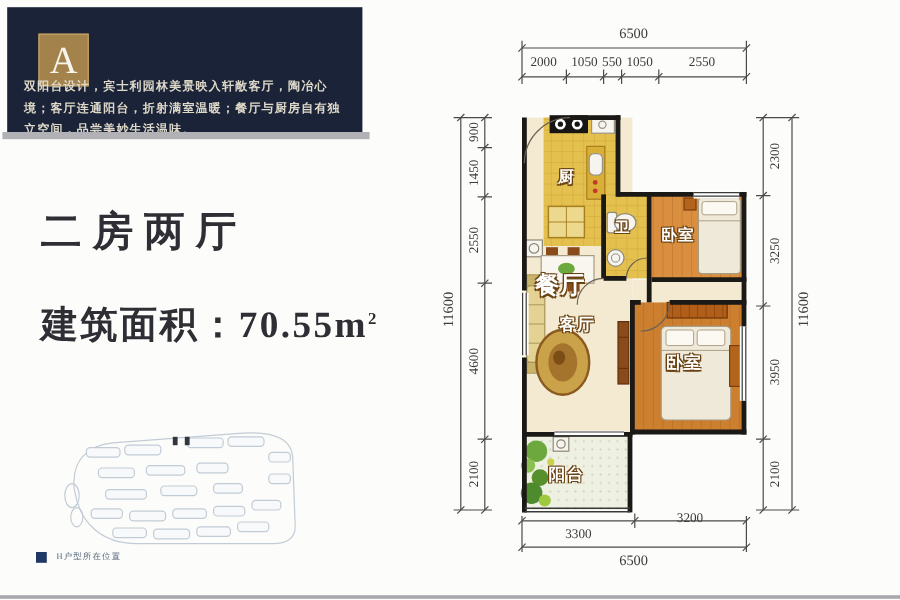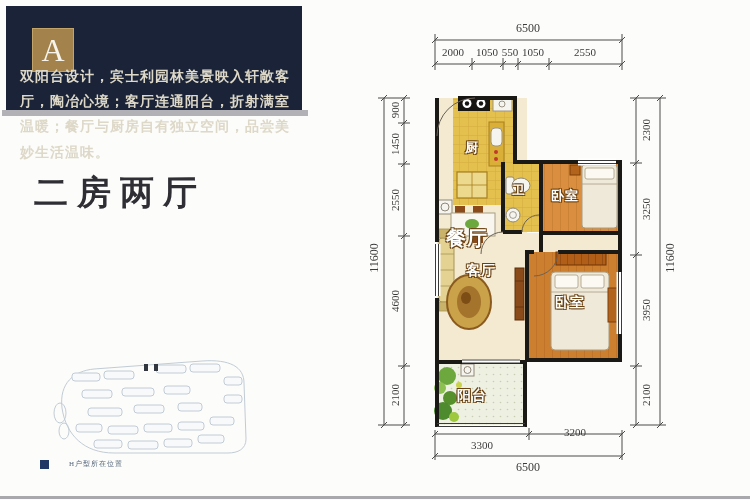--- a/index.html
+++ b/index.html
@@ -22,21 +22,21 @@
     background:#a3824b;border:1px solid #c3a468;
     display:flex;align-items:center;justify-content:center;
   }
   .badge span{font-size:32px;color:#f7f4ec;font-family:"Liberation Serif",serif;}
   .header h1{
     position:absolute;left:80px;top:14px;margin:0;font-size:27px;
     letter-spacing:7px;font-weight:700;color:#f4f2ea;white-space:nowrap;
   }
   .header p{
     position:absolute;left:14px;top:58px;width:272px;margin:0;
-    font-size:14px;font-weight:700;line-height:1.8;letter-spacing:1px;
+    font-size:10px;font-weight:700;line-height:1.8;letter-spacing:1px;
     color:#ddd8c8;
   }
   
   .layout-type{
     position:absolute;left:34px;top:170px;font-size:34px;letter-spacing:9px;
     color:#2e2e34;font-weight:600;white-space:nowrap;font-family:Liberation Serif, serif;
   }
   .area-line{
     position:absolute;left:34px;top:250px;font-size:31px;letter-spacing:2px;
     color:#2e2e34;font-weight:600;white-space:nowrap;
@@ -50,21 +50,21 @@
   .dim.v{transform:translate(-50%,-50%) rotate(-90deg);}
   .dim.total{font-size:12px;}
   
   .room-label{
     position:absolute;transform:translate(-50%,-50%);color:#fff;font-weight:700;
     letter-spacing:1px;white-space:nowrap;
     text-shadow:1px 1px 0 #6a4212,-1px -1px 0 #6a4212,1px -1px 0 #6a4212,-1px 1px 0 #6a4212;
   }
   
   .legend{
-    position:absolute;left:40px;top:459px;display:flex;align-items:center;gap:20px;
+    position:absolute;left:30px;top:459px;display:flex;align-items:center;gap:8px;
   }
   .legend .swatch{width:9px;height:9px;background:#1f3864;}
   .legend .label{font-size:7px;color:#54657a;letter-spacing:1px;}
   .bottom-line{
     position:absolute;left:0;top:496px;width:750px;height:3px;background:#a9a9ad;
   }
   svg{position:absolute;left:0;top:0;}
 </style>
 </head>
 <body>
@@ -73,20 +73,23 @@
 
   <div class="header">
     <div class="badge">
       <span>A</span>
     </div>
     <p>双阳台设计，宾士利园林美景映入轩敞客厅，陶冶心境；客厅连通阳台，折射满室温暖；餐厅与厨房自有独立空间，品尝美妙生活温味。</p>
   </div>
   <div class="header-shadow"></div>
 
   <div class="layout-type">二房两厅</div>
+  <div class="area-line">
+    <span>建筑面积：</span><span>70.55m</span><sup>2</sup>
+  </div>
 
   <svg width="750" height="500" viewBox="0 0 750 500">
     <defs>
       <pattern id="tile" width="9" height="9" patternUnits="userSpaceOnUse">
         <rect width="9" height="9" fill="#e4c04f"></rect>
         <path d="M0 0H9M0 0V9" stroke="#c49a2c" stroke-width="0.8" opacity="0.7"></path>
       </pattern>
       <pattern id="wood1" width="8" height="8" patternUnits="userSpaceOnUse">
         <rect width="8" height="8" fill="#d98f3f"></rect>
         <path d="M0 0V8" stroke="#a45a14" stroke-width="1" opacity="0.5"></path>

